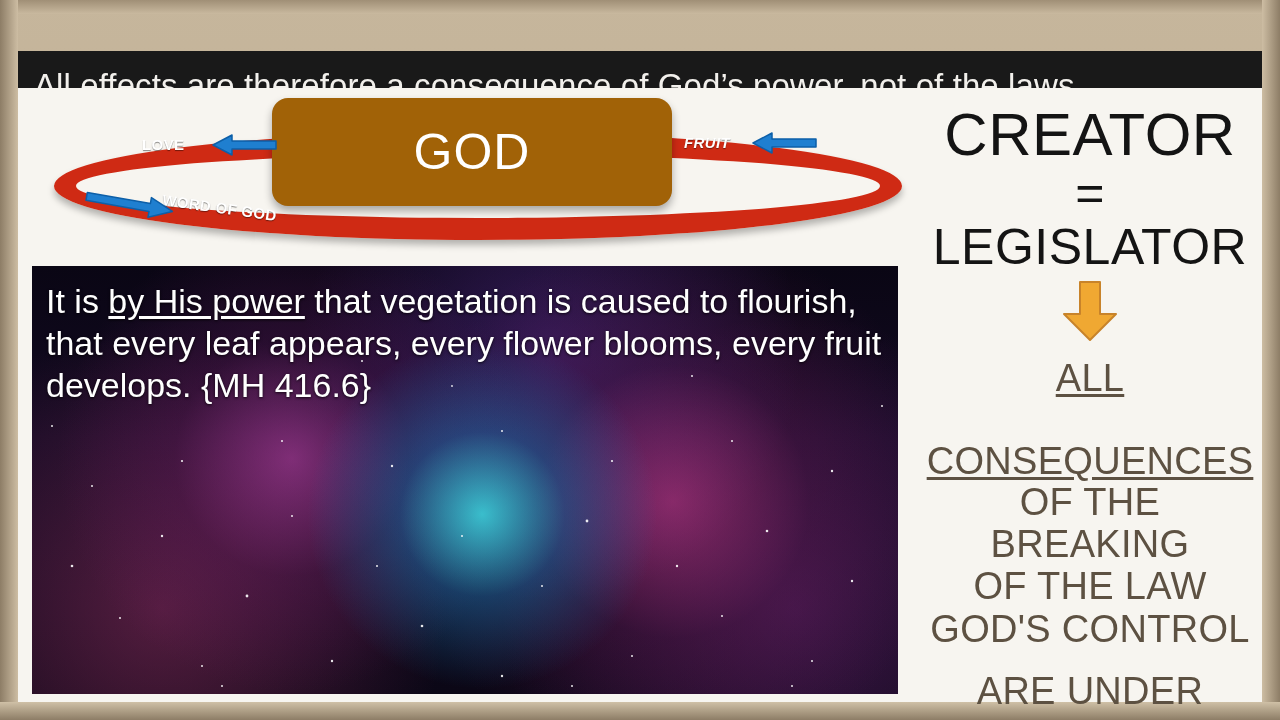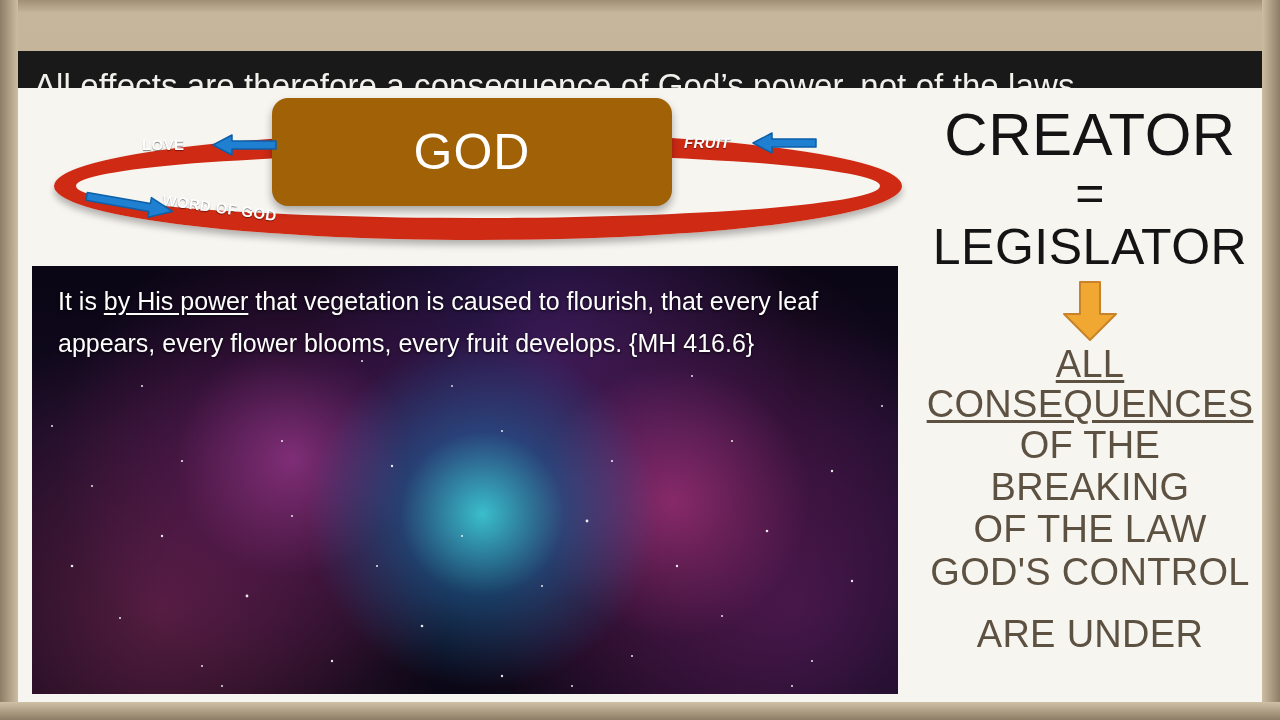--- a/index.html
+++ b/index.html
@@ -73,48 +73,47 @@
       radial-gradient(circle at 30% 45%, rgba(200,70,180,.55) 0%, rgba(120,30,110,.25) 18%, rgba(10,10,30,0) 36%),
       radial-gradient(circle at 74% 55%, rgba(210,60,140,.55) 0%, rgba(110,25,80,.25) 20%, rgba(10,10,30,0) 40%),
       radial-gradient(circle at 15% 80%, rgba(190,60,120,.40) 0%, rgba(10,10,30,0) 35%),
       radial-gradient(circle at 88% 80%, rgba(150,50,160,.35) 0%, rgba(10,10,30,0) 35%),
       radial-gradient(circle at 60% 20%, rgba(120,60,200,.35) 0%, rgba(10,10,30,0) 40%),
       linear-gradient(to bottom,#0a0614 0%, #120a22 40%, #0b0716 100%);
   }
   .stars{position:absolute;inset:0;opacity:.9;}
   .quote{
     position:absolute;left:14px;top:14px;width:836px;
-    color:#ffffff;font-size:25px;line-height:42px;
+    color:#ffffff;font-size:34px;line-height:42px;
     font-family:"Liberation Sans", sans-serif;
     text-shadow:0 1px 3px rgba(0,0,0,.8);
-    margin-left:12px;
   }
   .quote u{text-decoration:underline;text-underline-offset:3px;}
 
   
   .rightcol{
     position:absolute;left:900px;top:6px;width:344px;height:600px;
     text-align:center;
   }
   .creator{
     margin-top:14px;color:#141414;font-size:60px;line-height:54px;
     font-family:"Liberation Sans", sans-serif;letter-spacing:.5px;
   }
   .legis{
     margin-top:4px;color:#141414;font-size:50px;line-height:54px;
     letter-spacing:.5px;
   }
   .arrow-down{margin:6px auto 0 auto;width:64px;height:62px;display:block;}
   .all{
     color:#5d5142;font-size:38px;line-height:40px;letter-spacing:.3px;
-    text-decoration:underline;text-underline-offset:3px;margin-top:2px;
+    text-decoration:underline;text-underline-offset:3px;margin-top:16px;
   }
   .conseq{
     color:#5d5142;font-size:38px;line-height:40px;letter-spacing:.3px;
-    text-decoration:underline;text-underline-offset:3px;
+    text-decoration:underline;text-underline-offset:3px;margin-top:43px;
   }
   .ofthe{color:#5d5142;font-size:38px;line-height:42px;letter-spacing:.3px;}
   .areunder{color:#5d5142;font-size:38px;line-height:44px;letter-spacing:.3px;margin-top:18px;}
 </style>
 </head>
 <body>
 
 <div class="slide">
   <div class="frame-top"></div>
   <div class="frame-left"></div>

